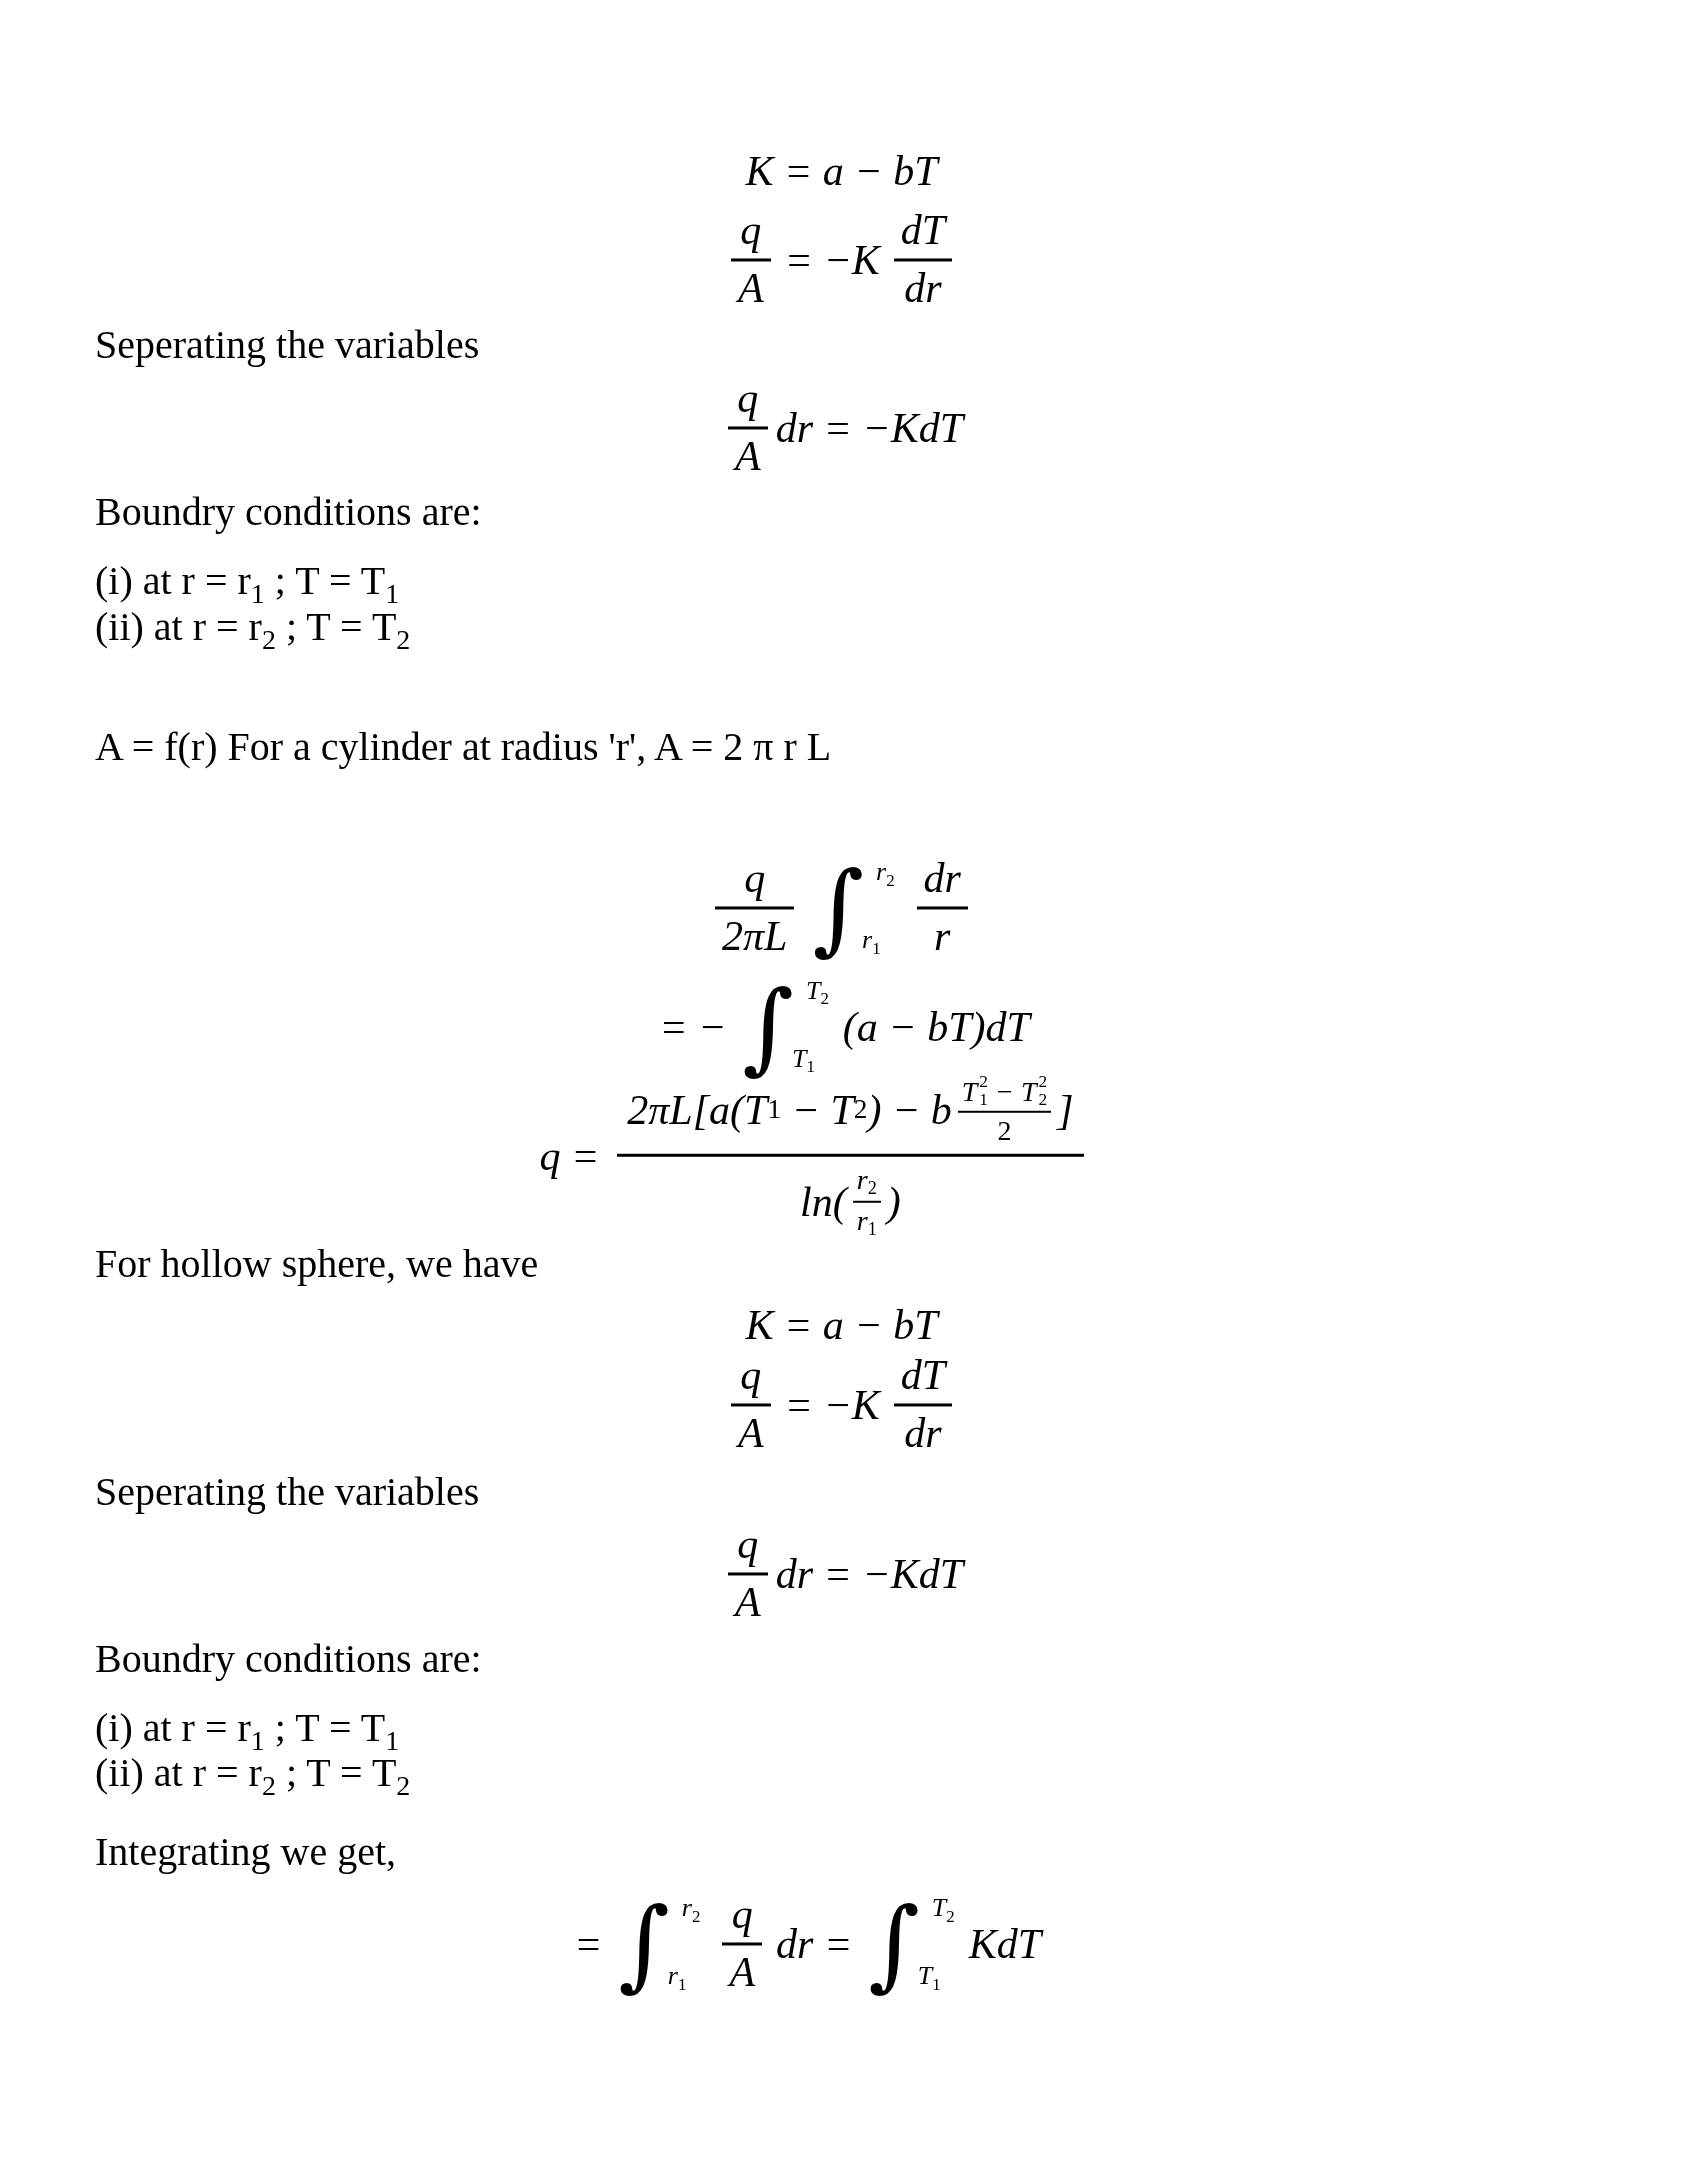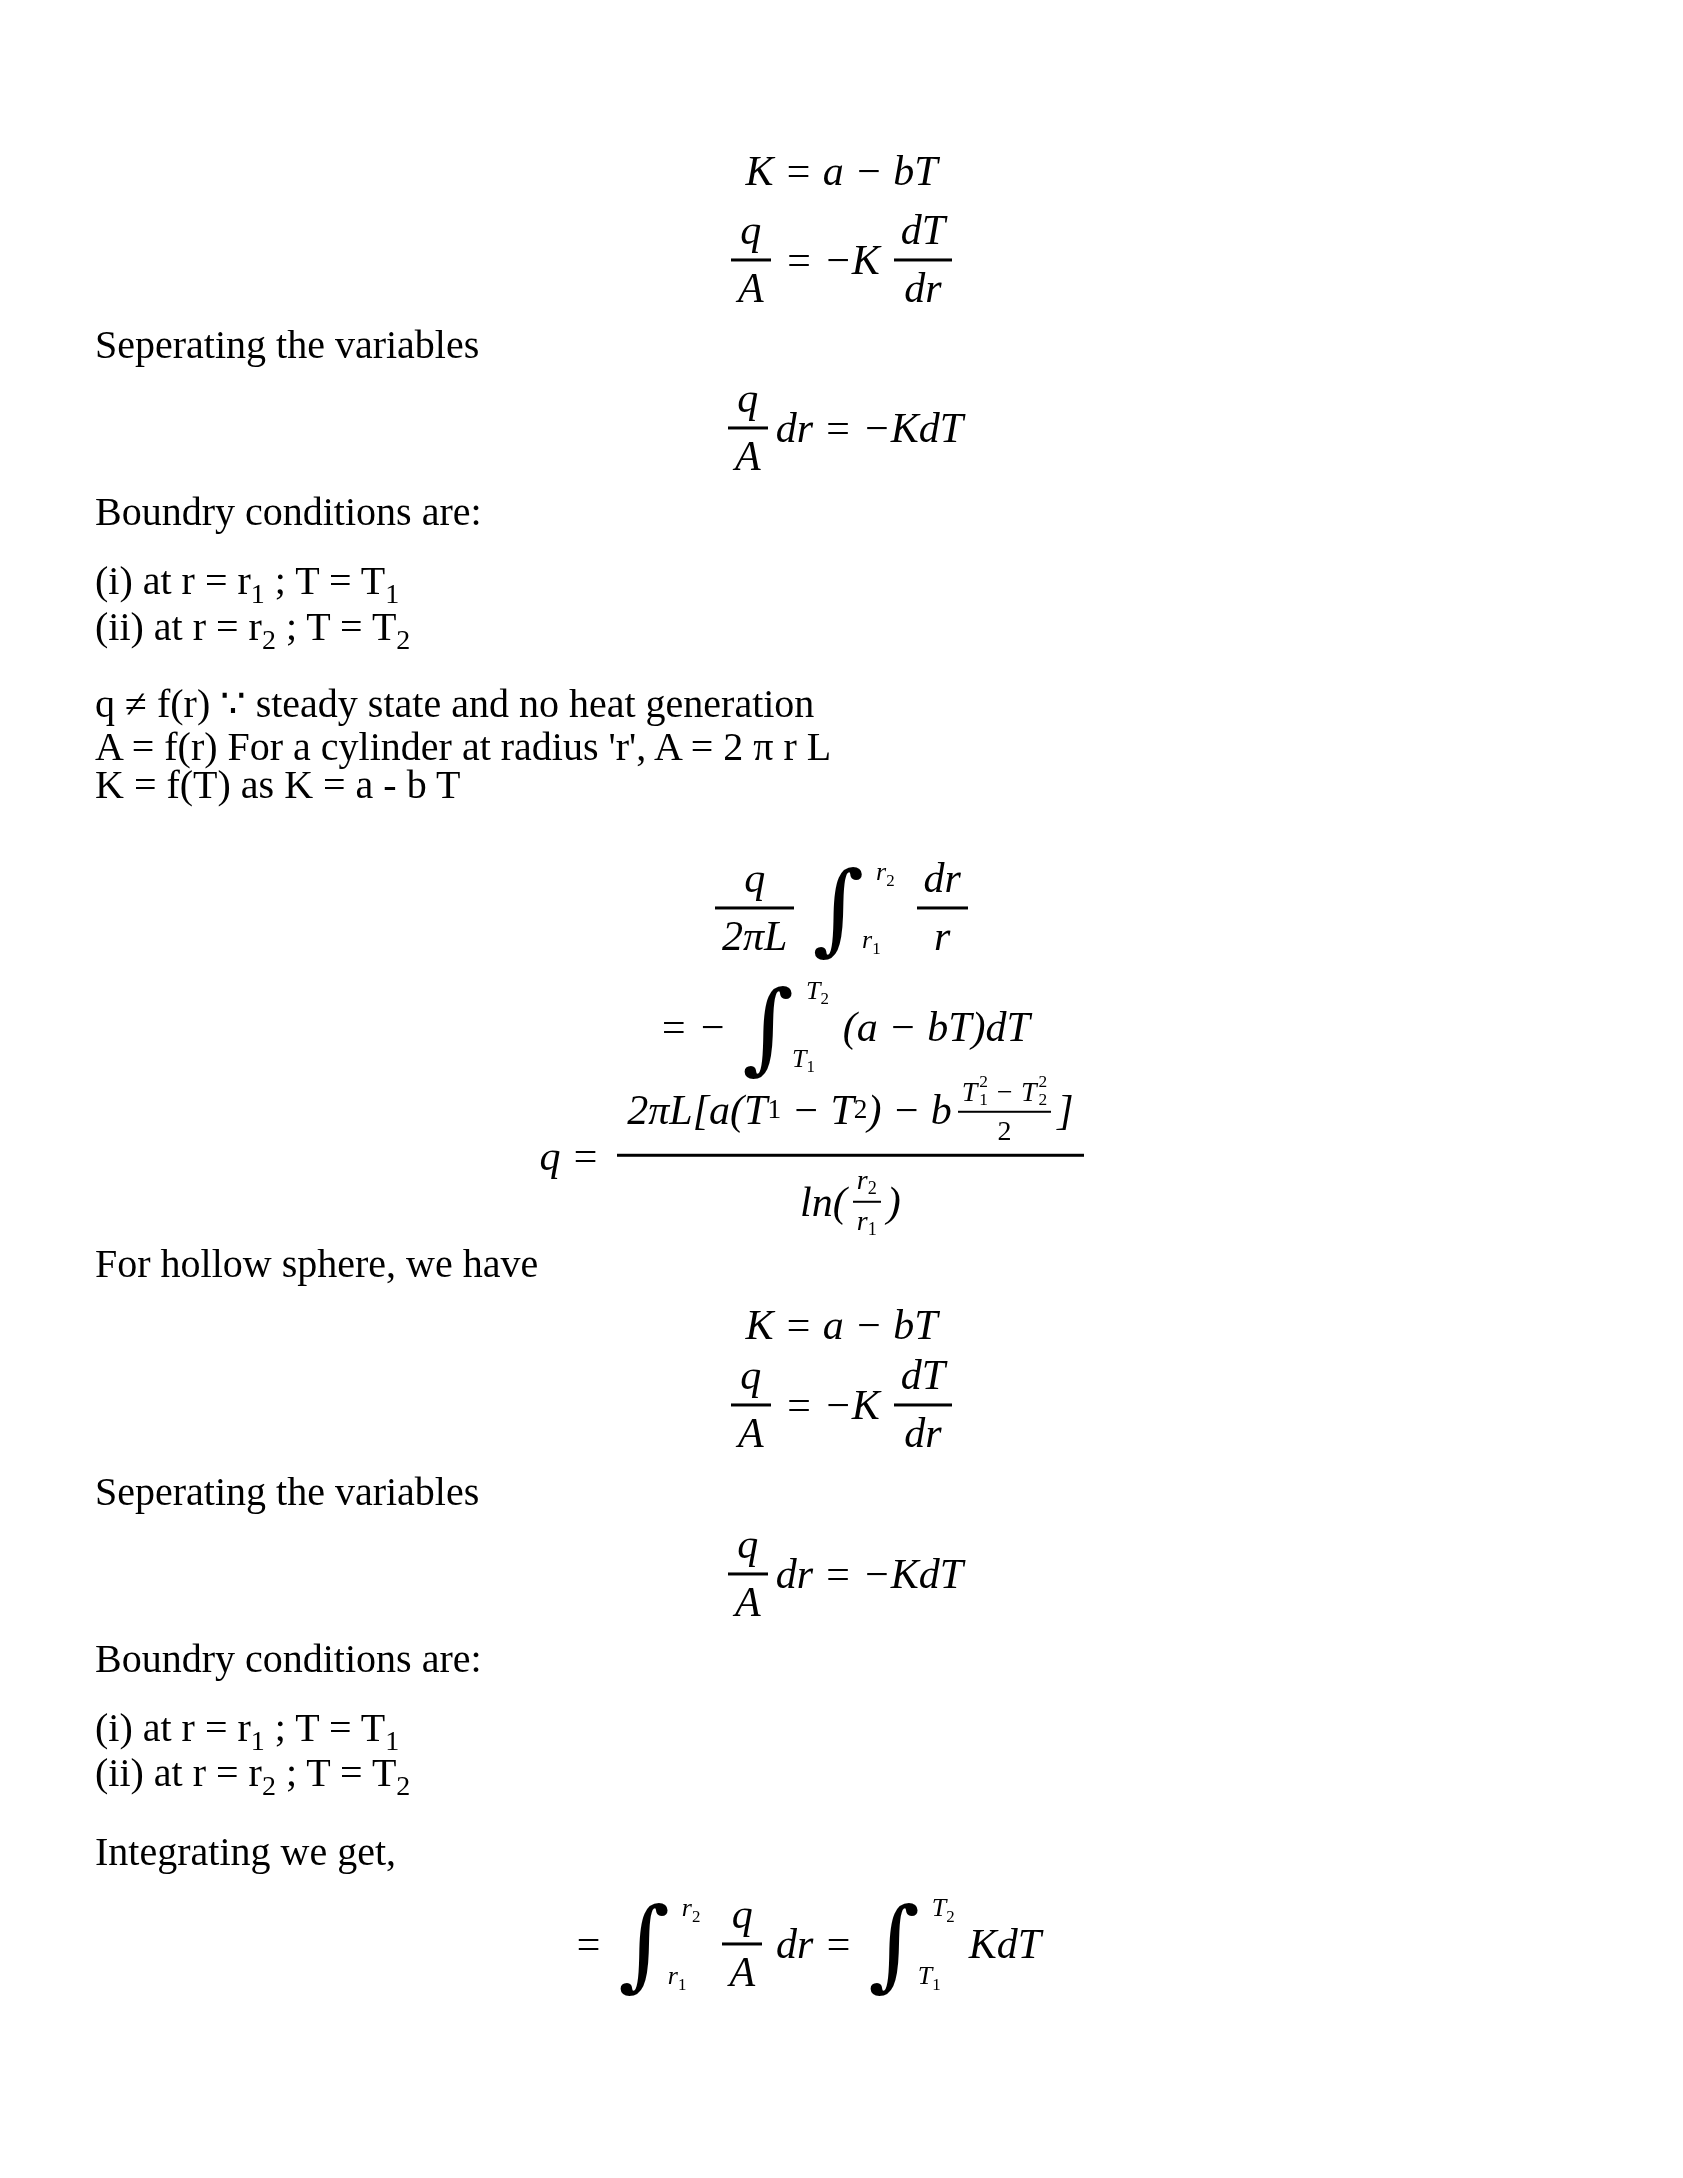--- a/index.html
+++ b/index.html
@@ -113,23 +113,21 @@
       <span class="frac"><span class="fnum">q</span><span class="fbar"></span><span class="fden">A</span></span>
       <span>dr = −KdT</span>
     </span>
   </div>
 
   <div class="tline" style="top:489px">Boundry conditions are:</div>
 
   <div class="tline" style="top:558px"><span>(i) at r = r</span><span class="tsb">1</span><span> ; T = T</span><span class="tsb">1</span></div>
   <div class="tline" style="top:604px"><span>(ii) at r = r</span><span class="tsb">2</span><span> ; T = T</span><span class="tsb">2</span></div>
 
-  <div class="tline" style="top:681px">q ≠ f(r) ∵ steady state and no heat generation</div>
   <div class="tline" style="top:724px">A = f(r) For a cylinder at radius 'r', A = 2 π r L</div>
-  <div class="tline" style="top:762px">K = f(T) as K = a - b T</div>
 
   <div class="eqrow" style="top:908px">
     <span class="eqoff">
       <span class="frac"><span class="fnum">q</span><span class="fbar"></span><span class="fden">2πL</span></span>
       <span class="intgrp">
         <span class="intsign">∫</span>
         <span class="lims">
           <span class="ltop"><span>r</span><span class="sb">2</span></span>
           <span class="lbot"><span>r</span><span class="sb">1</span></span>
         </span>

